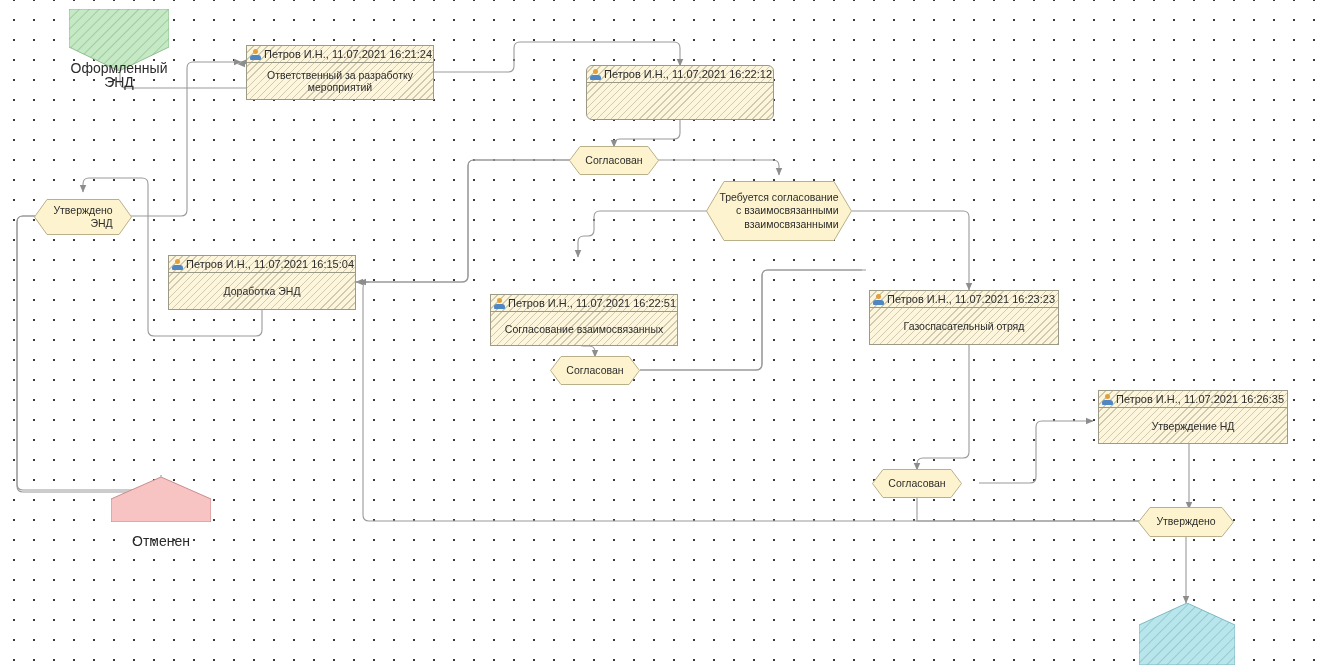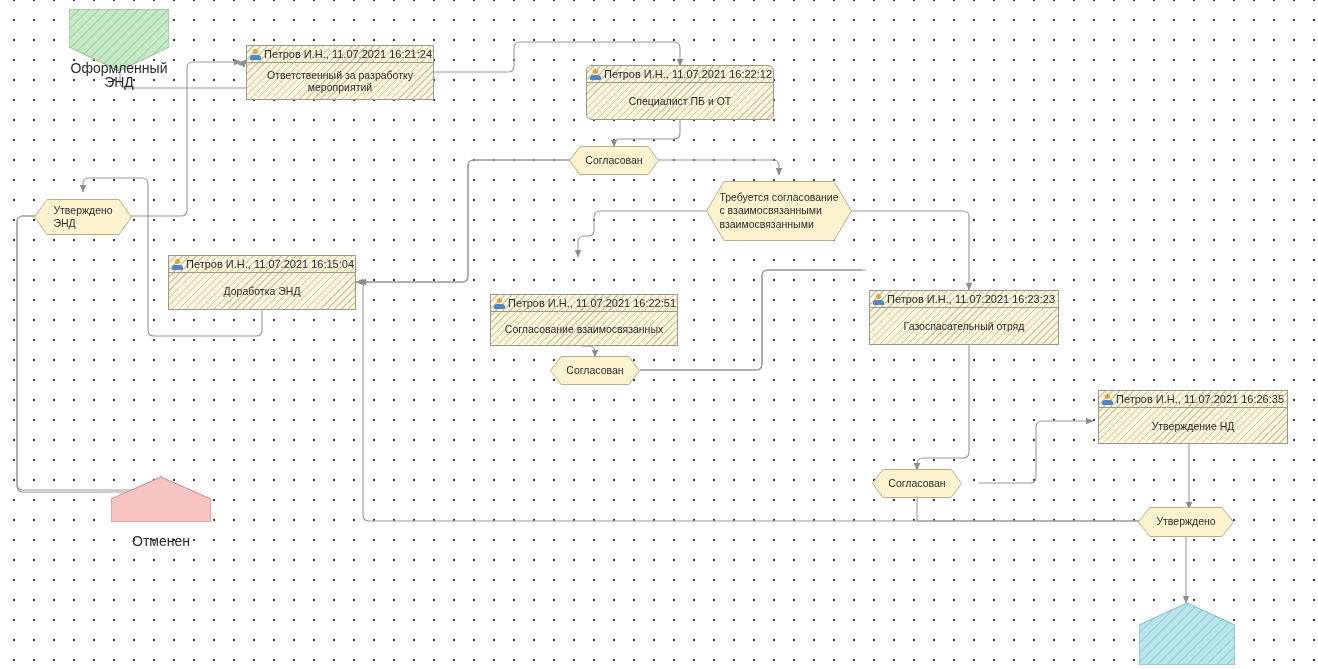--- a/index.html
+++ b/index.html
@@ -70,21 +70,21 @@
   }
   .usr i{position:absolute;display:block;}
   .usr i.h{left:3px;top:0;width:5px;height:5px;border-radius:50%;background:#e0a03c;}
   .usr i.b{left:0px;top:6px;width:11px;height:5px;border-radius:3px 3px 1px 1px;background:#4f87c4;}
   .hexwrap{position:absolute;}
   .hexwrap .hexborder{
     position:absolute;left:0;top:0;width:100%;height:100%;
   }
   .hexwrap .hexlabel{
     position:absolute;left:0;top:0;width:100%;height:100%;
-    display:flex;align-items:center;justify-content:center;text-align:left;
+    display:flex;align-items:center;justify-content:center;text-align:right;
     font-size:10.5px;color:#2b2b2b;line-height:13.5px;
   }
 
   
   .pent{position:absolute;}
   .pent .shp{position:absolute;left:0;top:0;width:100%;height:100%;}
   .pent .lbl{
     position:absolute;left:0;top:0;width:100%;height:100%;
     display:flex;align-items:center;justify-content:center;text-align:center;
     font-size:14px;color:#2b2b2b;line-height:13.5px;
@@ -177,21 +177,20 @@
   </div>
 
   <div class="node task" style="left:586px;top:65px;width:188px;height:55px;border-radius:6px;">
     <div class="hdr">
       <span class="usr">
           <i class="h"></i>
           <i class="b"></i>
         </span>
       <span>Петров И.Н., 11.07.2021 16:22:12</span>
     </div>
-    <div class="body">Специалист ПБ и ОТ</div>
   </div>
 
   <div class="hexwrap" style="left:569px;top:146px;width:90px;height:29px;">
     <svg class="hexborder" viewBox="0 0 90 29" preserveAspectRatio="none">
       <polygon points="11,0.5 79,0.5 89.5,14.5 79,28.5 11,28.5 0.5,14.5" fill="#fdf4cf" stroke="#b9b08a" stroke-width="1"></polygon>
     </svg>
     <div class="hexlabel">Согласован</div>
   </div>
 
   <div class="hexwrap" style="left:706px;top:181px;width:146px;height:60px;">

